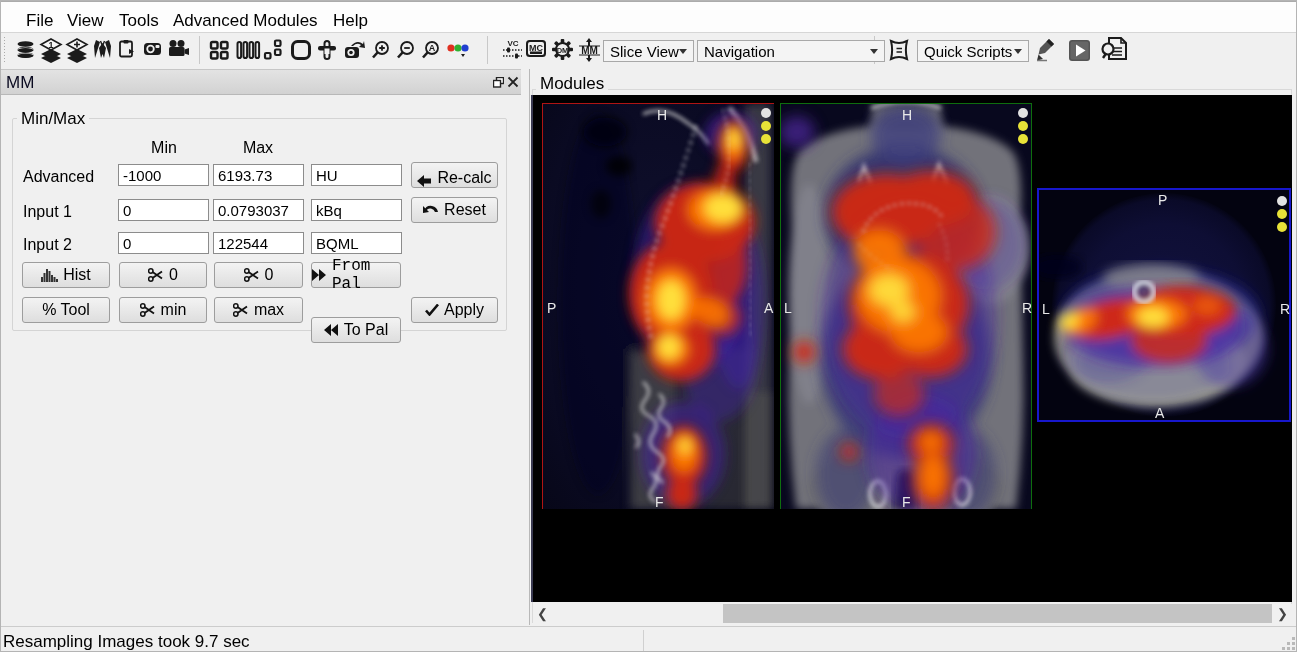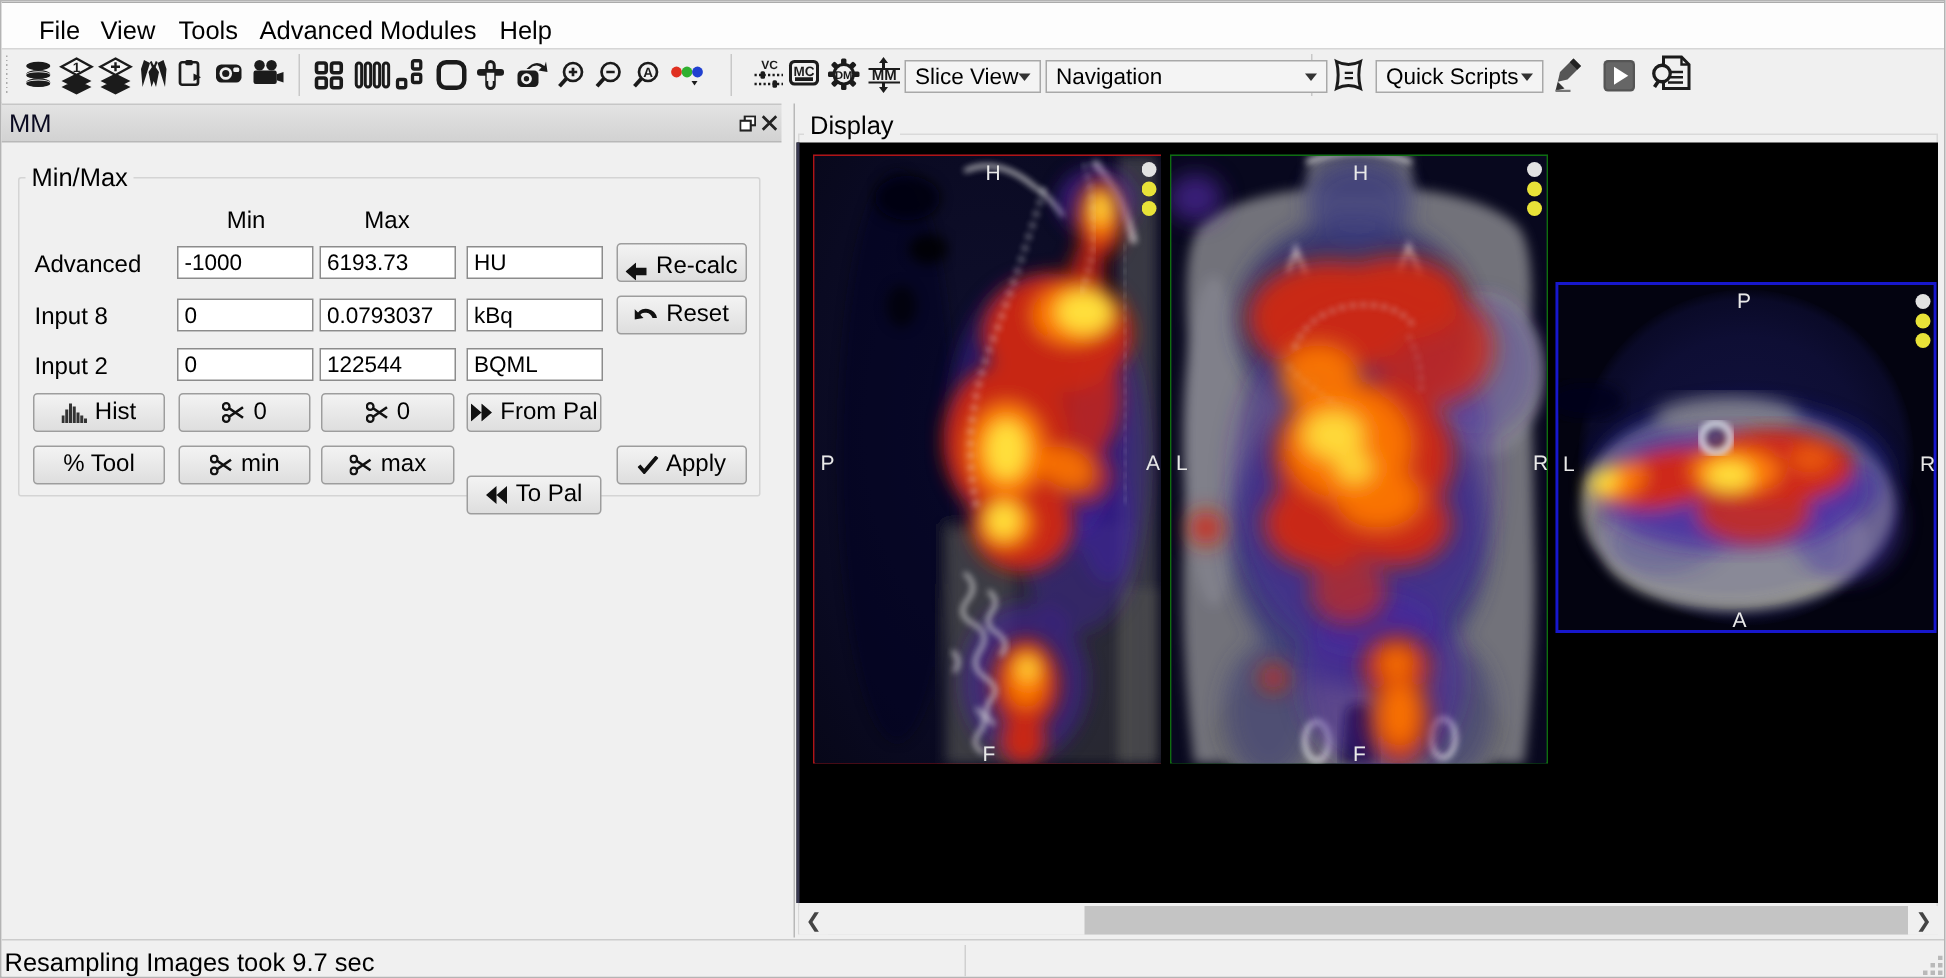--- a/index.html
+++ b/index.html
@@ -268,21 +268,21 @@
   <div class="collab" style="left:310px; top:70px;margin-top:32px;">Unit</div>
 
   <div class="rowlab" style="top:99px;">Advanced</div>
   <div class="tfield" style="left:117px; top:95px;">-1000</div>
   <div class="tfield" style="left:212px; top:95px;">6193.73</div>
   <div class="tfield" style="left:310px; top:95px;">HU</div>
   <div class="btn" style="left:410px; top:93px; width:87px;align-items:flex-end;"><svg width="15" height="12" viewBox="0 0 15 12">
         <path d="M7,0 L0,6 L7,12 Z M7,3.5 h7 v5 h-7 Z" fill="#111"></path>
       </svg>Re-calc</div>
 
-  <div class="rowlab" style="top:134px;">Input 8</div>
+  <div class="rowlab" style="top:134px;">Input 1</div>
   <div class="tfield" style="left:117px; top:130px;">0</div>
   <div class="tfield" style="left:212px; top:130px;">0.0793037</div>
   <div class="tfield" style="left:310px; top:130px;">kBq</div>
   <div class="btn" style="left:410px; top:128px; width:87px;"><svg width="16" height="13" viewBox="0 0 16 13">
         <path d="M1,7 Q3,1 9,2 Q14,3 15,8 L12,8 Q11,5 8,4.5 Q4,4 3.5,7 Z" fill="#111"></path>
         <path d="M0,3 L6,9 L0,10 Z" fill="#111" transform="translate(0,-1)"></path>
       </svg>Reset</div>
 
   <div class="rowlab" style="top:167px;">Input 2</div>
   <div class="tfield" style="left:117px; top:163px;">0</div>
@@ -307,21 +307,21 @@
           <path d="M4.5,4 L14,10.5 M4.5,10 L14,3.5" stroke-width="1.8"></path>
         </g>
       </svg>0</div>
   <div class="btn" style="left:213px; top:193px; width:89px;"><svg width="16" height="14" viewBox="0 0 16 14">
         <g stroke="#111" fill="none" stroke-width="1.5">
           <circle cx="2.8" cy="3" r="2.2"></circle>
           <circle cx="2.8" cy="11" r="2.2"></circle>
           <path d="M4.5,4 L14,10.5 M4.5,10 L14,3.5" stroke-width="1.8"></path>
         </g>
       </svg>0</div>
-  <div class="btn" style="left:310px; top:193px; width:90px;"><svg width="15" height="12" viewBox="0 0 15 12">
+  <div class="btn" style="left:310px; top:193px; width:90px;font-family:Liberation Mono, monospace;"><svg width="15" height="12" viewBox="0 0 15 12">
         <path d="M0,0 L7,6 L0,12 Z M7,0 L14,6 L7,12 Z" fill="#111"></path>
       </svg>From Pal</div>
 
   <div class="btn" style="left:21px;  top:228px; width:88px;">% Tool</div>
   <div class="btn" style="left:118px; top:228px; width:88px;"><svg width="16" height="14" viewBox="0 0 16 14">
         <g stroke="#111" fill="none" stroke-width="1.5">
           <circle cx="2.8" cy="3" r="2.2"></circle>
           <circle cx="2.8" cy="11" r="2.2"></circle>
           <path d="M4.5,4 L14,10.5 M4.5,10 L14,3.5" stroke-width="1.8"></path>
         </g>
@@ -336,21 +336,21 @@
   <div class="btn" style="left:310px; top:228px; width:90px;margin-top:20px;"><svg width="15" height="12" viewBox="0 0 15 12">
         <path d="M7,0 L0,6 L7,12 Z M14,0 L7,6 L14,12 Z" fill="#111"></path>
       </svg>To Pal</div>
   <div class="btn" style="left:410px; top:228px; width:87px;"><svg width="14" height="12" viewBox="0 0 14 12">
         <path d="M1,6.5 L4.5,10.5 L13,0.5" fill="none" stroke="#111" stroke-width="2.6"></path>
       </svg>Apply</div>
 </div>
 
 <div class="display">
   <div class="dgroup"></div>
-  <div class="dlabel">Display</div>
+  <div class="dlabel">Modules</div>
 </div>
 <div class="viewer"></div>
 <div style="position:absolute; left:528px; top:68px; width:1px; height:556px; background:#b8b8b8;"></div>
 
 <div class="imgbox" id="sag" style="left:541px; top:102px; width:232px; height:406px; border:1px solid #b01414; background:#0a0a28;">
 <svg width="231" height="405" viewBox="0 0 231 405">
 <defs>
  <filter id="b2">
           <feGaussianBlur stdDeviation="2"></feGaussianBlur>
         </filter>

